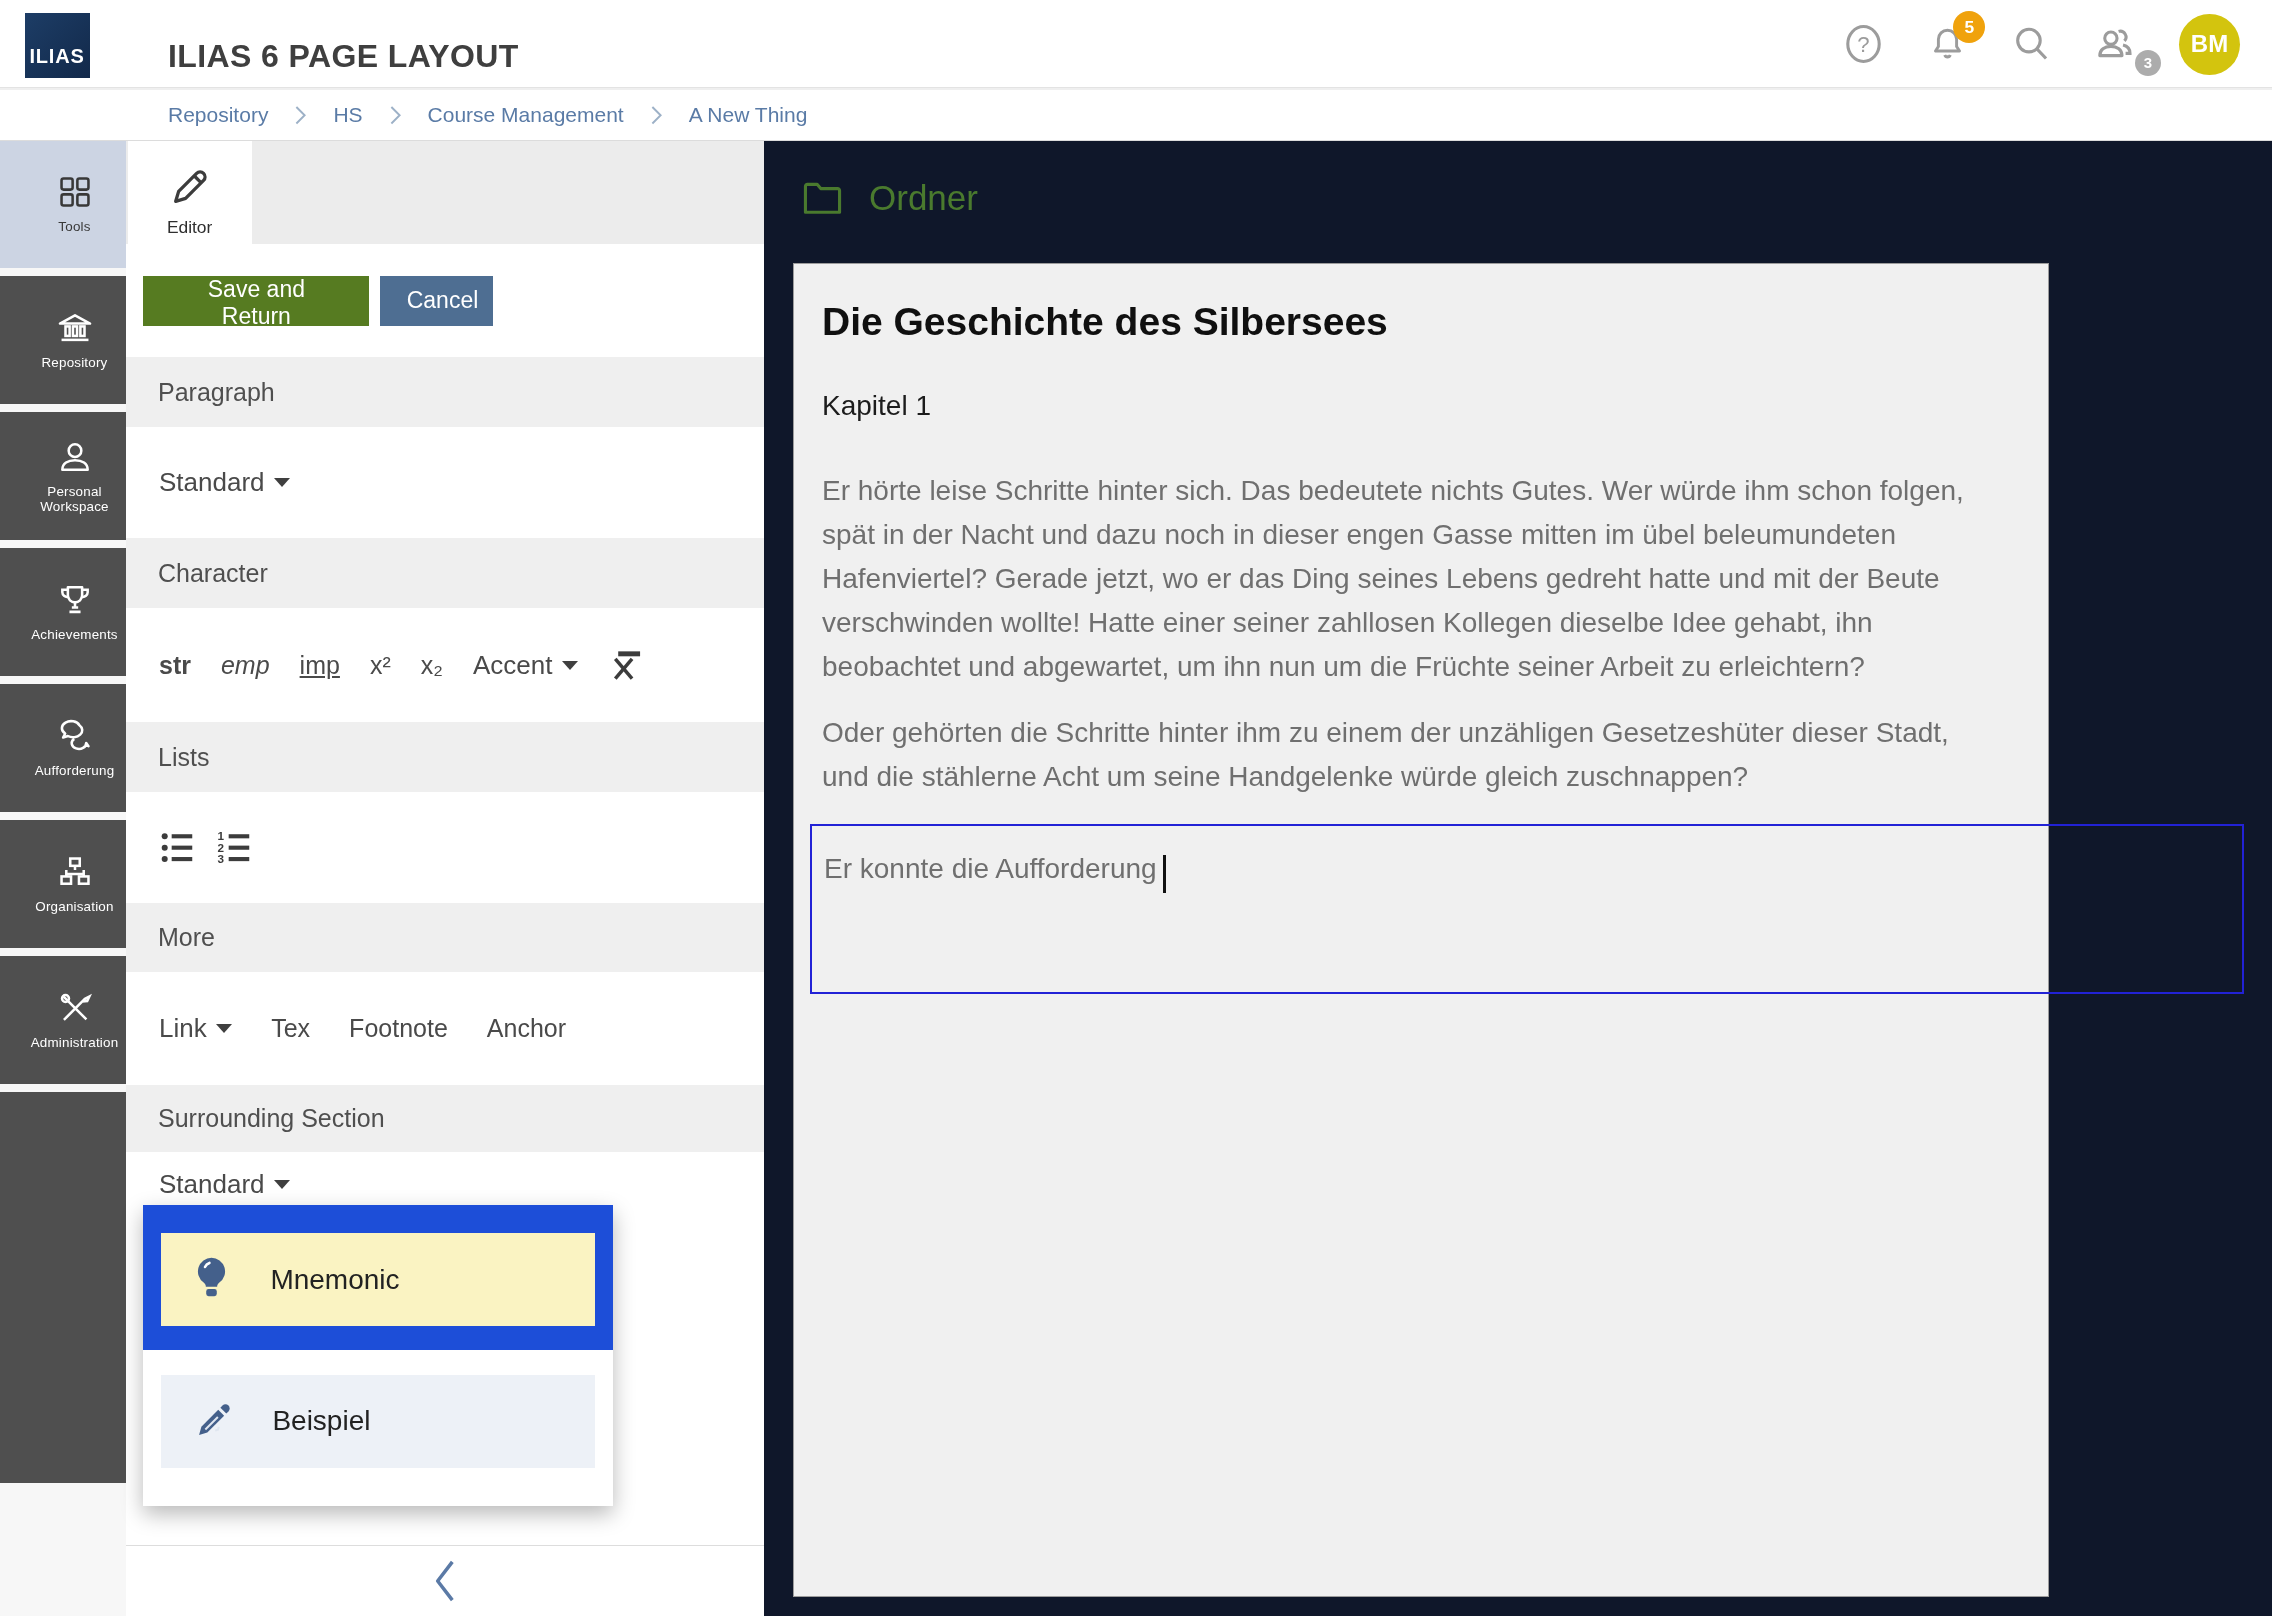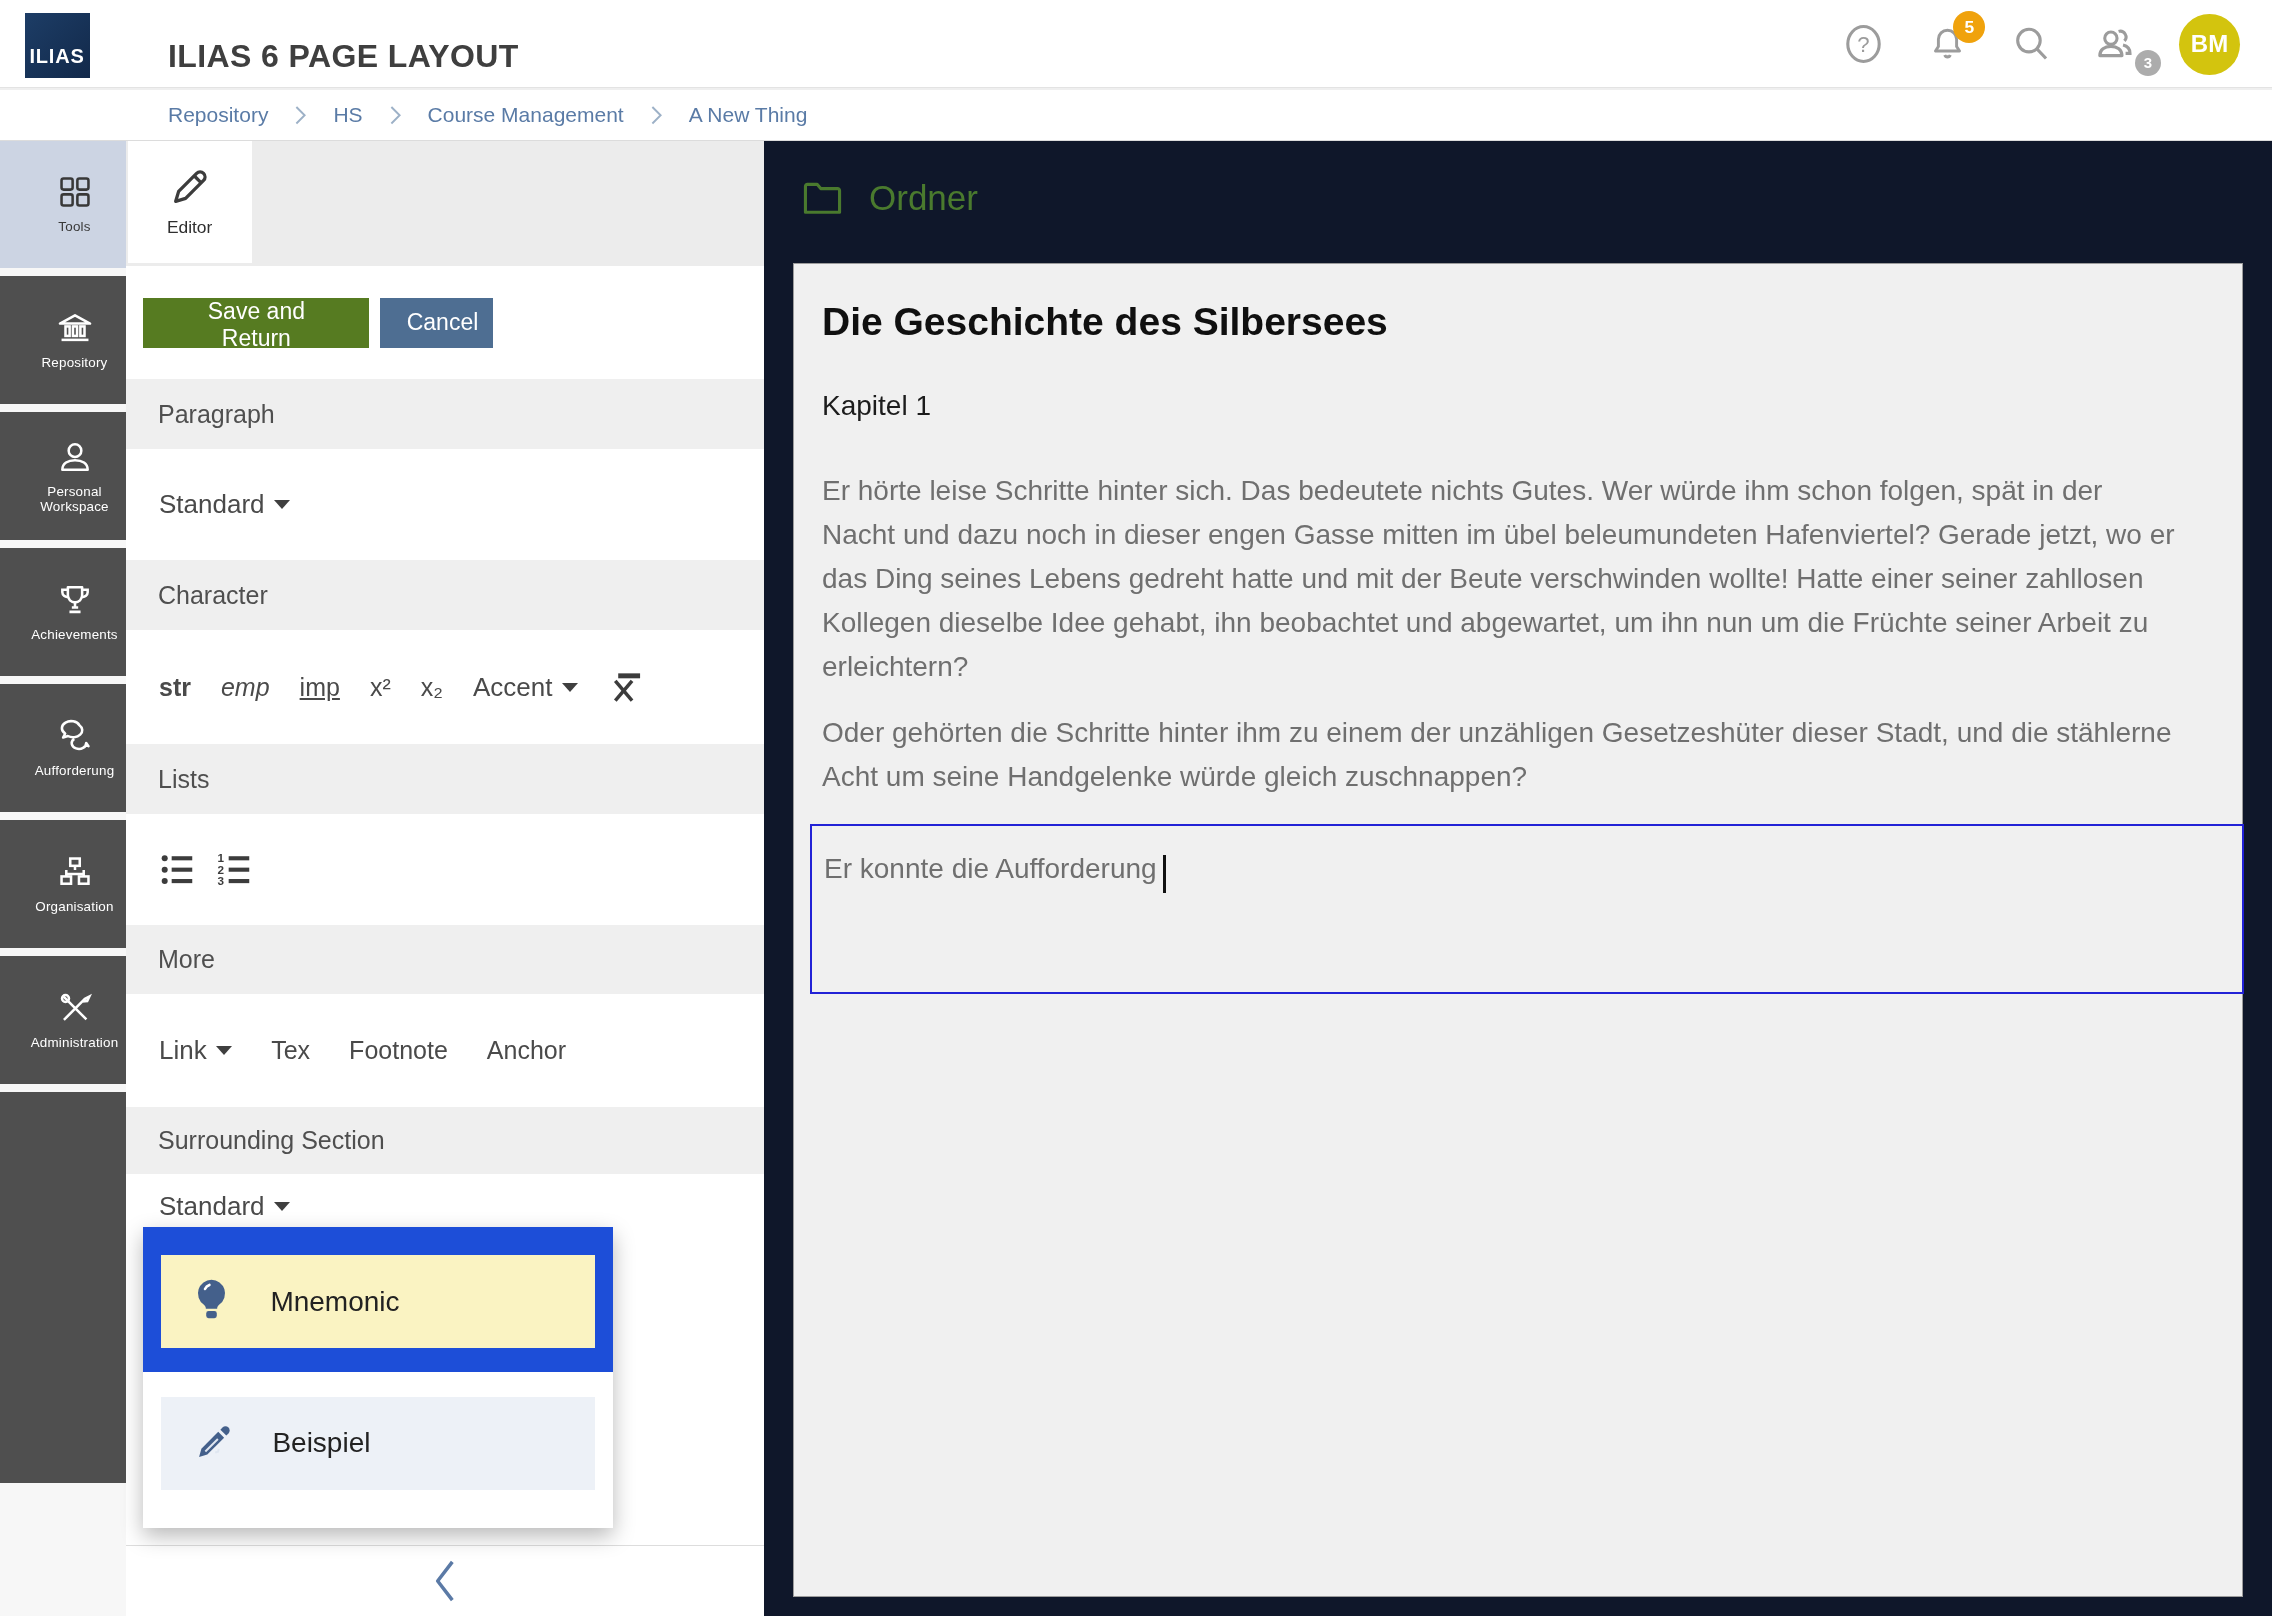--- a/index.html
+++ b/index.html
@@ -37,21 +37,21 @@
                display:flex; flex-direction:column; align-items:center; justify-content:center;
                gap:9.5px; cursor:pointer;padding-left:23px; }
   .side-item .slabel { font-size:13.4px; letter-spacing:0.2px; text-align:center; line-height:1.1; }
   .side-item.active { background:#ccd4e3; color:#383838; }
   .side-item.active svg { stroke:#383838; }
   .side-item svg { stroke:#fff; fill:none; stroke-width:1.6; width:38px; height:38px; }
   .side-fill { width:126px; height:391px; background:#4f4f4f; }
 
   
   .panel { position:absolute; left:126px; top:140px; width:638px; height:1476px; background:#fff; z-index:30; }
-  .tab-row { height:126px; background:#ececec; position:relative; }
+  .tab-row { height:104px; background:#ececec; position:relative; }
   .tab { position:absolute; left:1.6px; top:0; width:124px; height:123px; background:#fff;
          display:flex; flex-direction:column; align-items:center; justify-content:center; gap:8px; cursor:pointer; }
   .tab .tlabel { font-size:17.4px; color:#2f2f2f; }
   .btn-row { height:113px; background:#fff; display:flex; align-items:center; padding-left:17.4px; gap:10.3px; }
   .btn { height:50px; border:none; color:#fff; font-size:23px; cursor:pointer;
          font-family:"Liberation Sans",sans-serif; padding:0 27px; }
   .btn-green { background:#567b21; width:226px; }
   .btn-blue  { background:#4e6e92; width:113px; }
   .sec-header { background:#efefef; color:#4f4f4f; font-size:25px; display:flex; align-items:center; padding-left:32px; }
   .h89 { height:70px; } .h88 { height:69px; } .h85 { height:67px; }
@@ -77,21 +77,21 @@
   .dd-item.hl { background:#faf3c2; }
   .dd-item.alt { background:#edf1f7; }
 
   .chev-row { position:absolute; left:0; bottom:0; width:638px; height:71px; background:#fff;
               border-top:0.8px solid #ddd; display:flex; align-items:center; justify-content:center; }
 
   
   .main { position:absolute; left:764px; top:140px; width:1509px; height:1476px; background:#0f172a; }
   .ordner-row { display:flex; align-items:center; gap:27px; padding:38px 0 0 39px; color:#4a7a2e; }
   .ordner-title { font-size:35px; color:#4a7a2e; }
-  .content-box { position:absolute; left:29px; top:123px; width:1450px; height:1334px;
+  .content-box { position:absolute; left:29px; top:123px; width:1256px; height:1334px;
                  background:#f0f0f0; border:1.6px solid #9c9c9c; padding:36px 67px 0 28px; }
   .doc-h1 { font-size:39px; font-weight:bold; color:#101010; }
   .doc-h3 { font-size:28px; color:#1c1c1c; margin-top:46px; }
   .doc-p  { font-size:28px; line-height:44px; color:#6f6f6f; margin-top:47px; }
   .doc-p2 { margin-top:22px; }
   .edit-box { margin-top:25px; margin-left:-12px; width:1434px; height:170px;
               border:2.4px solid #2222d6; padding:20.5px 9.5px 0 12px; cursor:text; }
   .edit-text { font-size:28px; line-height:44px; color:#6f6f6f; display:inline; }
   .cursor-bar { display:inline-block; width:3.2px; height:38px; background:#111;
                 vertical-align:middle; margin-left:6.3px; }

